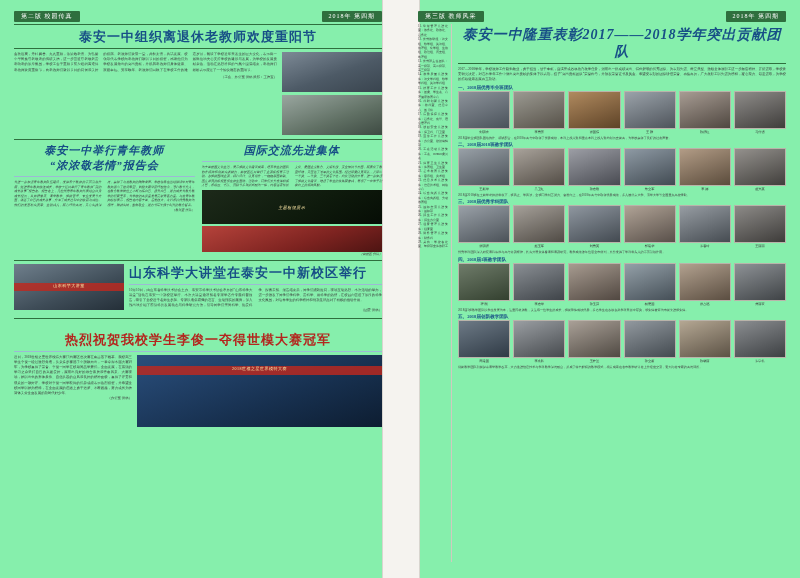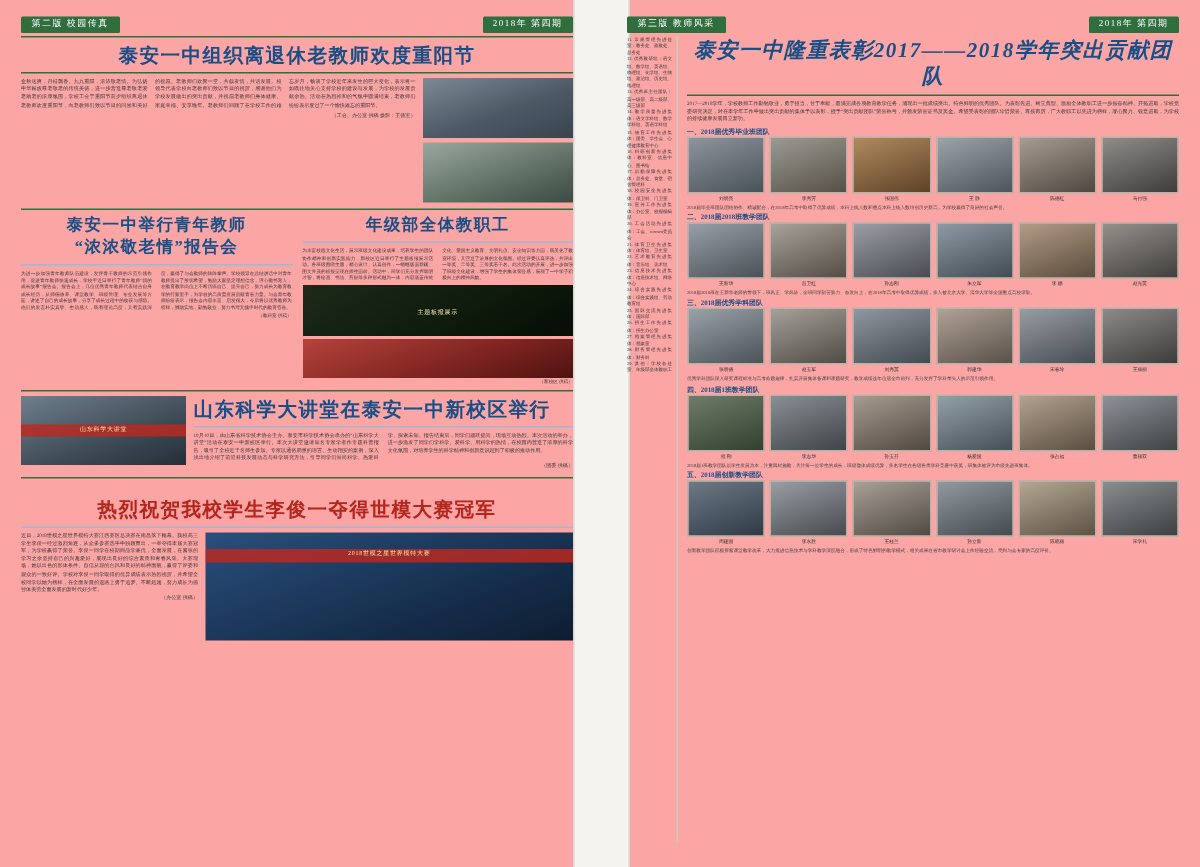--- a/index.html
+++ b/index.html
@@ -5,21 +5,21 @@
   html,body{margin:0;padding:0;}
   body{
     width:800px;height:578px;
     background:#f2f0ec;
     font-family:"Liberation Serif", serif;
     overflow:hidden;
   }
   .page{
     position:relative;
     width:800px;height:578px;
-    background:#fca5a5;
+    background:#86efac;
     box-sizing:border-box;
   }
   
   .gutter{
     position:absolute;top:0;bottom:0;left:382px;width:36px;
     background:#f5f3ef;
     border-left:1px solid #d8d5cf;
     border-right:1px solid #d8d5cf;
   }
   .left-page{position:absolute;left:14px;top:10px;width:368px;height:558px;}
@@ -136,30 +136,30 @@
           </div>
           <div style="width:100px;">
             <div class="photo p1" style="height:40px;"></div>
             <div class="photo p2" style="height:40px;margin-top:3px;"></div>
           </div>
         </div>
       </div>
 
       <hr class="hr-green">
 
-      <div style="display:flex;gap:7px;margin-top:2px;">
+      <div style="display:flex;gap:7px;margin-top:2px;font-style:italic;">
         <div style="flex:1;">
           <div class="headline h-sub h-blue">泰安一中举行青年教师</div>
           <div class="headline h-sub h-blue">“浓浓敬老情”报告会</div>
           <hr class="hr-thin">
           <div class="txt sm cols2">为进一步加强青年教师队伍建设，发挥骨干教师的示范引领作用，促进青年教师快速成长，学校于近日举行了青年教师“我的成长故事”报告会。报告会上，几位优秀青年教师代表结合自身成长经历，从师德修养、课堂教学、班级管理、专业发展等方面，讲述了自己的成长故事，分享了成长过程中的收获与感悟。他们的发言朴实真挚、生动感人，既有理论高度，又有实践深度，赢得了与会教师的阵阵掌声。学校领导在总结讲话中对青年教师提出了殷切希望，勉励大家坚定理想信念，潜心教书育人，在教育教学岗位上不断历练自己、提升自己，努力成长为教育教学的行家里手，为学校的高质量发展贡献青春力量。与会青年教师纷纷表示，报告会内容丰富、启发很大，今后将以优秀教师为榜样，脚踏实地，勤勉敬业，努力书写无愧于时代的教育答卷。</div>
           <div class="txt sm" style="text-align:right;">（教科室 供稿）</div>
         </div>
         <div style="flex:1;">
-          <div class="headline h-sub h-blue">年级部全体教职工</div>
+          <div class="headline h-sub h-blue">国际交流先进集体</div>
           <hr class="hr-thin">
           <div class="txt sm cols2">为丰富校园文化生活，展示班级文化建设成果，培养学生的团队协作精神和创新实践能力，新校区近日举行了主题板报展示活动。各班级围绕主题，精心设计、认真创作，一幅幅版面新颖、图文并茂的板报呈现在师生面前。活动中，同学们充分发挥聪明才智，将绘画、书法、剪贴等多种形式融为一体，内容涵盖传统文化、爱国主义教育、文明礼仪、安全知识等方面，既美化了教室环境，又营造了浓厚的文化氛围。经过评委认真评选，共评出一等奖、二等奖、三等奖若干名。此次活动的开展，进一步加强了班级文化建设，增强了学生的集体荣誉感，展现了一中学子积极向上的精神风貌。</div>
           <div class="photo p4" style="height:34px;margin-top:2px;position:relative;">
             <div class="banner-txt">主题板报展示</div>
           </div>
           <div class="photo p5" style="height:26px;margin-top:2px;"></div>
           <div class="txt sm" style="text-align:right;">（新校区 供稿）</div>
         </div>
       </div>
 

